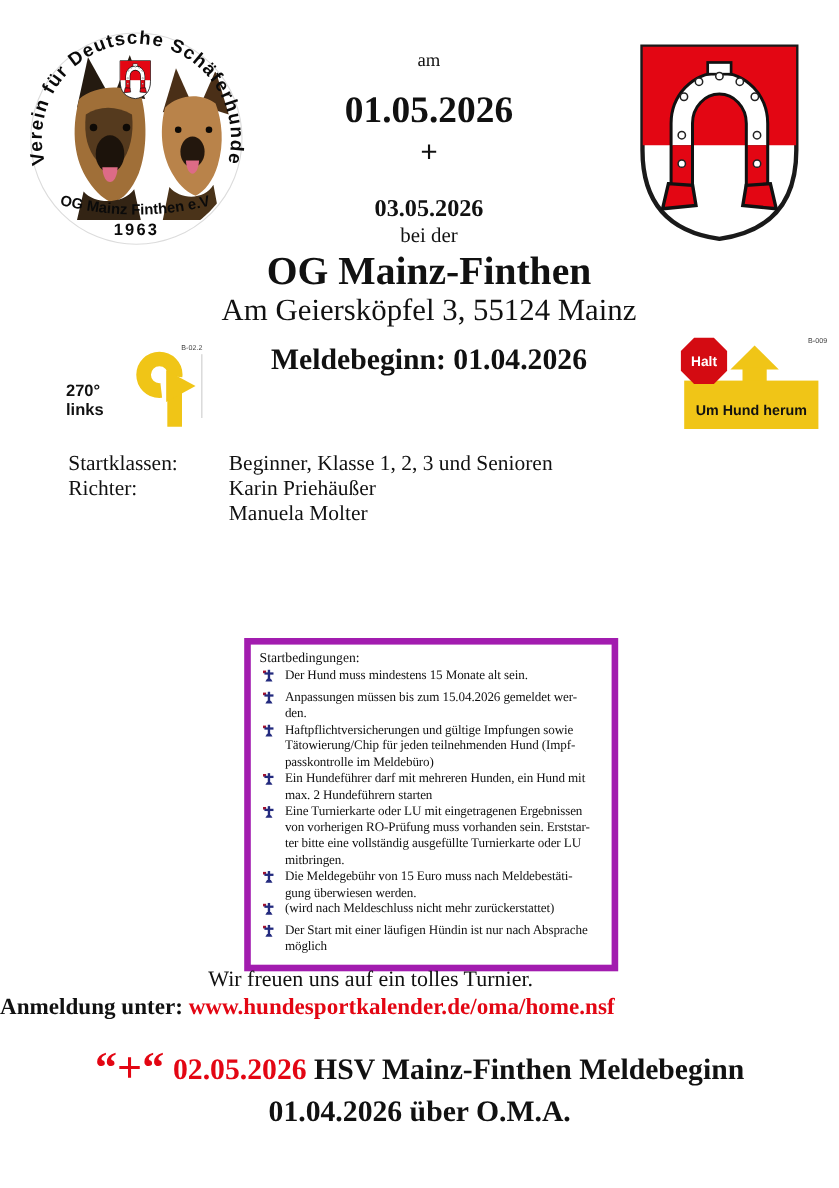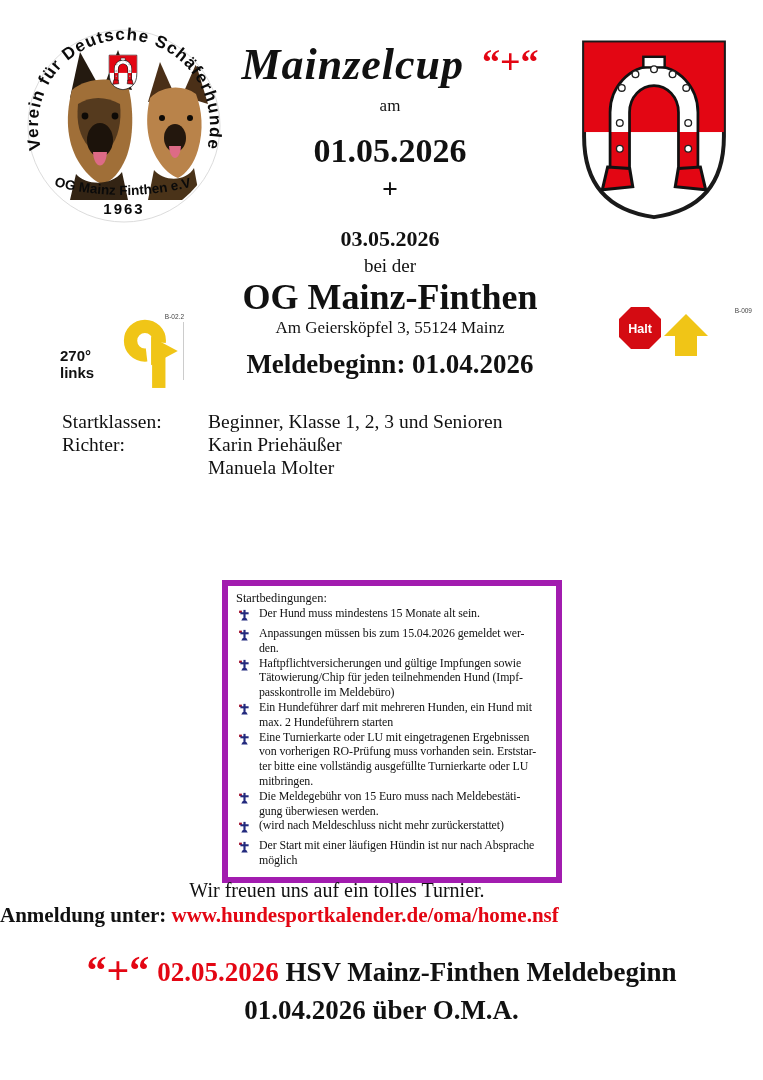--- a/index.html
+++ b/index.html
@@ -23,21 +23,21 @@
   .center-col{position:absolute;left:186px;top:40px;width:408px;text-align:center;line-height:1.15;}
   .title-row{display:flex;justify-content:center;align-items:flex-start;gap:18px;}
   .event-title{font-size:44px;font-weight:bold;font-style:italic;letter-spacing:1px;}
   .title-mark{font-size:36px;font-weight:bold;color:var(--red);line-height:1;transform:translateY(4px);}
   .am-line{font-size:17px;margin-top:5px;}
   .date-big{font-size:34px;font-weight:bold;margin-top:16px;}
   .plus-line{font-size:28px;font-weight:bold;margin-top:3px;}
   .date-big2{font-size:22px;font-weight:bold;margin-top:21px;}
   .bei-der{font-size:19px;margin-top:3px;}
   .club-name{font-size:36px;font-weight:bold;}
-  .address{font-size:17px;}
+  .address{font-size:28px;}
   .meldebeginn{font-size:27px;font-weight:bold;margin-top:11px;}
 
   
   .arms{position:absolute;left:578px;top:36px;width:152px;height:186px;}
 
   
   .sign-left{position:absolute;left:58px;top:310px;width:126px;height:86px;font-family:"Liberation Sans",sans-serif;}
   .sign-left .label{position:absolute;left:2px;top:38px;font-size:15px;font-weight:bold;line-height:1.1;}
   .sign-left svg{position:absolute;right:2px;top:2px;}
   .sign-code{position:absolute;top:3px;right:0;font-size:6.5px;color:#444;font-family:"Liberation Sans",sans-serif;}
@@ -166,24 +166,20 @@
       <textPath href="#arcBottom" startOffset="50%" text-anchor="middle">OG Mainz Finthen e.V.</textPath>
     </text>
     <text x="108" y="190" text-anchor="middle" font-family="Liberation Sans,sans-serif" font-weight="bold" font-size="15" letter-spacing="2" fill="#0a0a0a">1963</text>
   </svg>
 
   <svg class="arms" viewBox="0 0 100 122">
     <use href="#arms-sym" width="100" height="122"></use>
   </svg>
 
   <div class="center-col">
-    <div class="title-row">
-      <span class="event-title">Mainzelcup</span>
-      <span class="title-mark">“+“</span>
-    </div>
     <div class="am-line">am</div>
     <div class="date-big">01.05.2026</div>
     <div class="plus-line">+</div>
     <div class="date-big2">03.05.2026</div>
     <div class="bei-der">bei der</div>
     <div class="club-name">OG Mainz-Finthen</div>
     <div class="address">Am Geiersköpfel 3, 55124 Mainz</div>
     <div class="meldebeginn">Meldebeginn: 01.04.2026</div>
   </div>
 
@@ -198,20 +194,21 @@
     </svg>
     <div class="vline"></div>
     <div class="sign-code">B-02.2</div>
   </div>
 
   <div class="sign-right">
     <svg class="up-arrow" width="60" height="44" viewBox="0 0 60 44">
       <polygon points="8,24 30,2 52,24" fill="#f0c517"></polygon>
       <rect x="19" y="22" width="22" height="22" fill="#f0c517"></rect>
     </svg>
+    <div class="box">Um Hund herum</div>
     <svg class="stop" width="44" height="44" viewBox="0 0 44 44">
       <polygon points="13,1 31,1 43,13 43,31 31,43 13,43 1,31 1,13" fill="#d40b12"></polygon>
       <text x="22" y="27" text-anchor="middle" font-size="12.5" font-weight="bold" fill="#ffffff">Halt</text>
     </svg>
     <div class="sign-code">B-009</div>
   </div>
 
   <div class="info">
     <div class="info-row">
       <div>Startklassen:</div>

